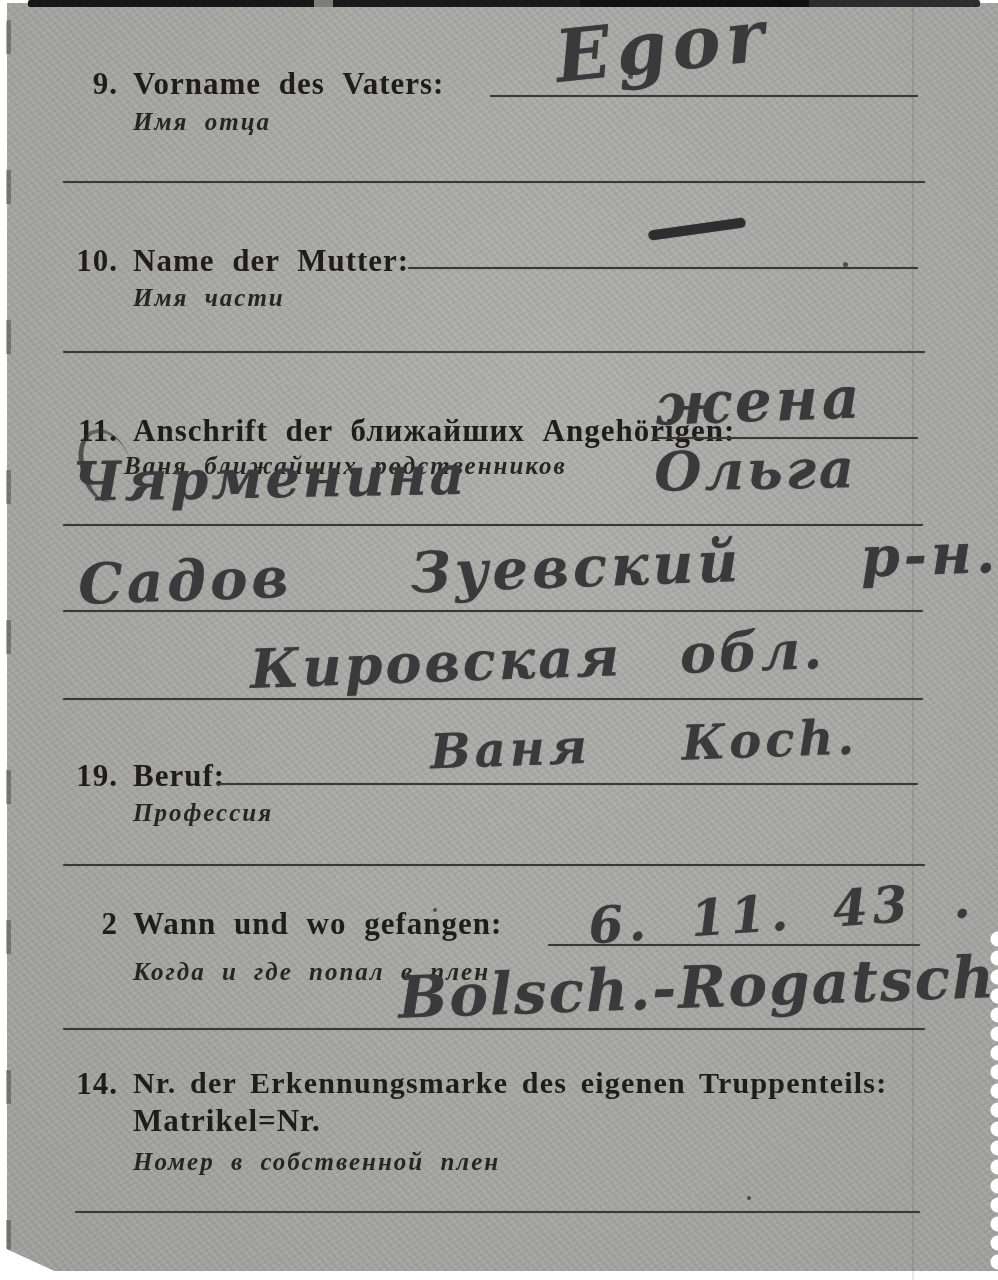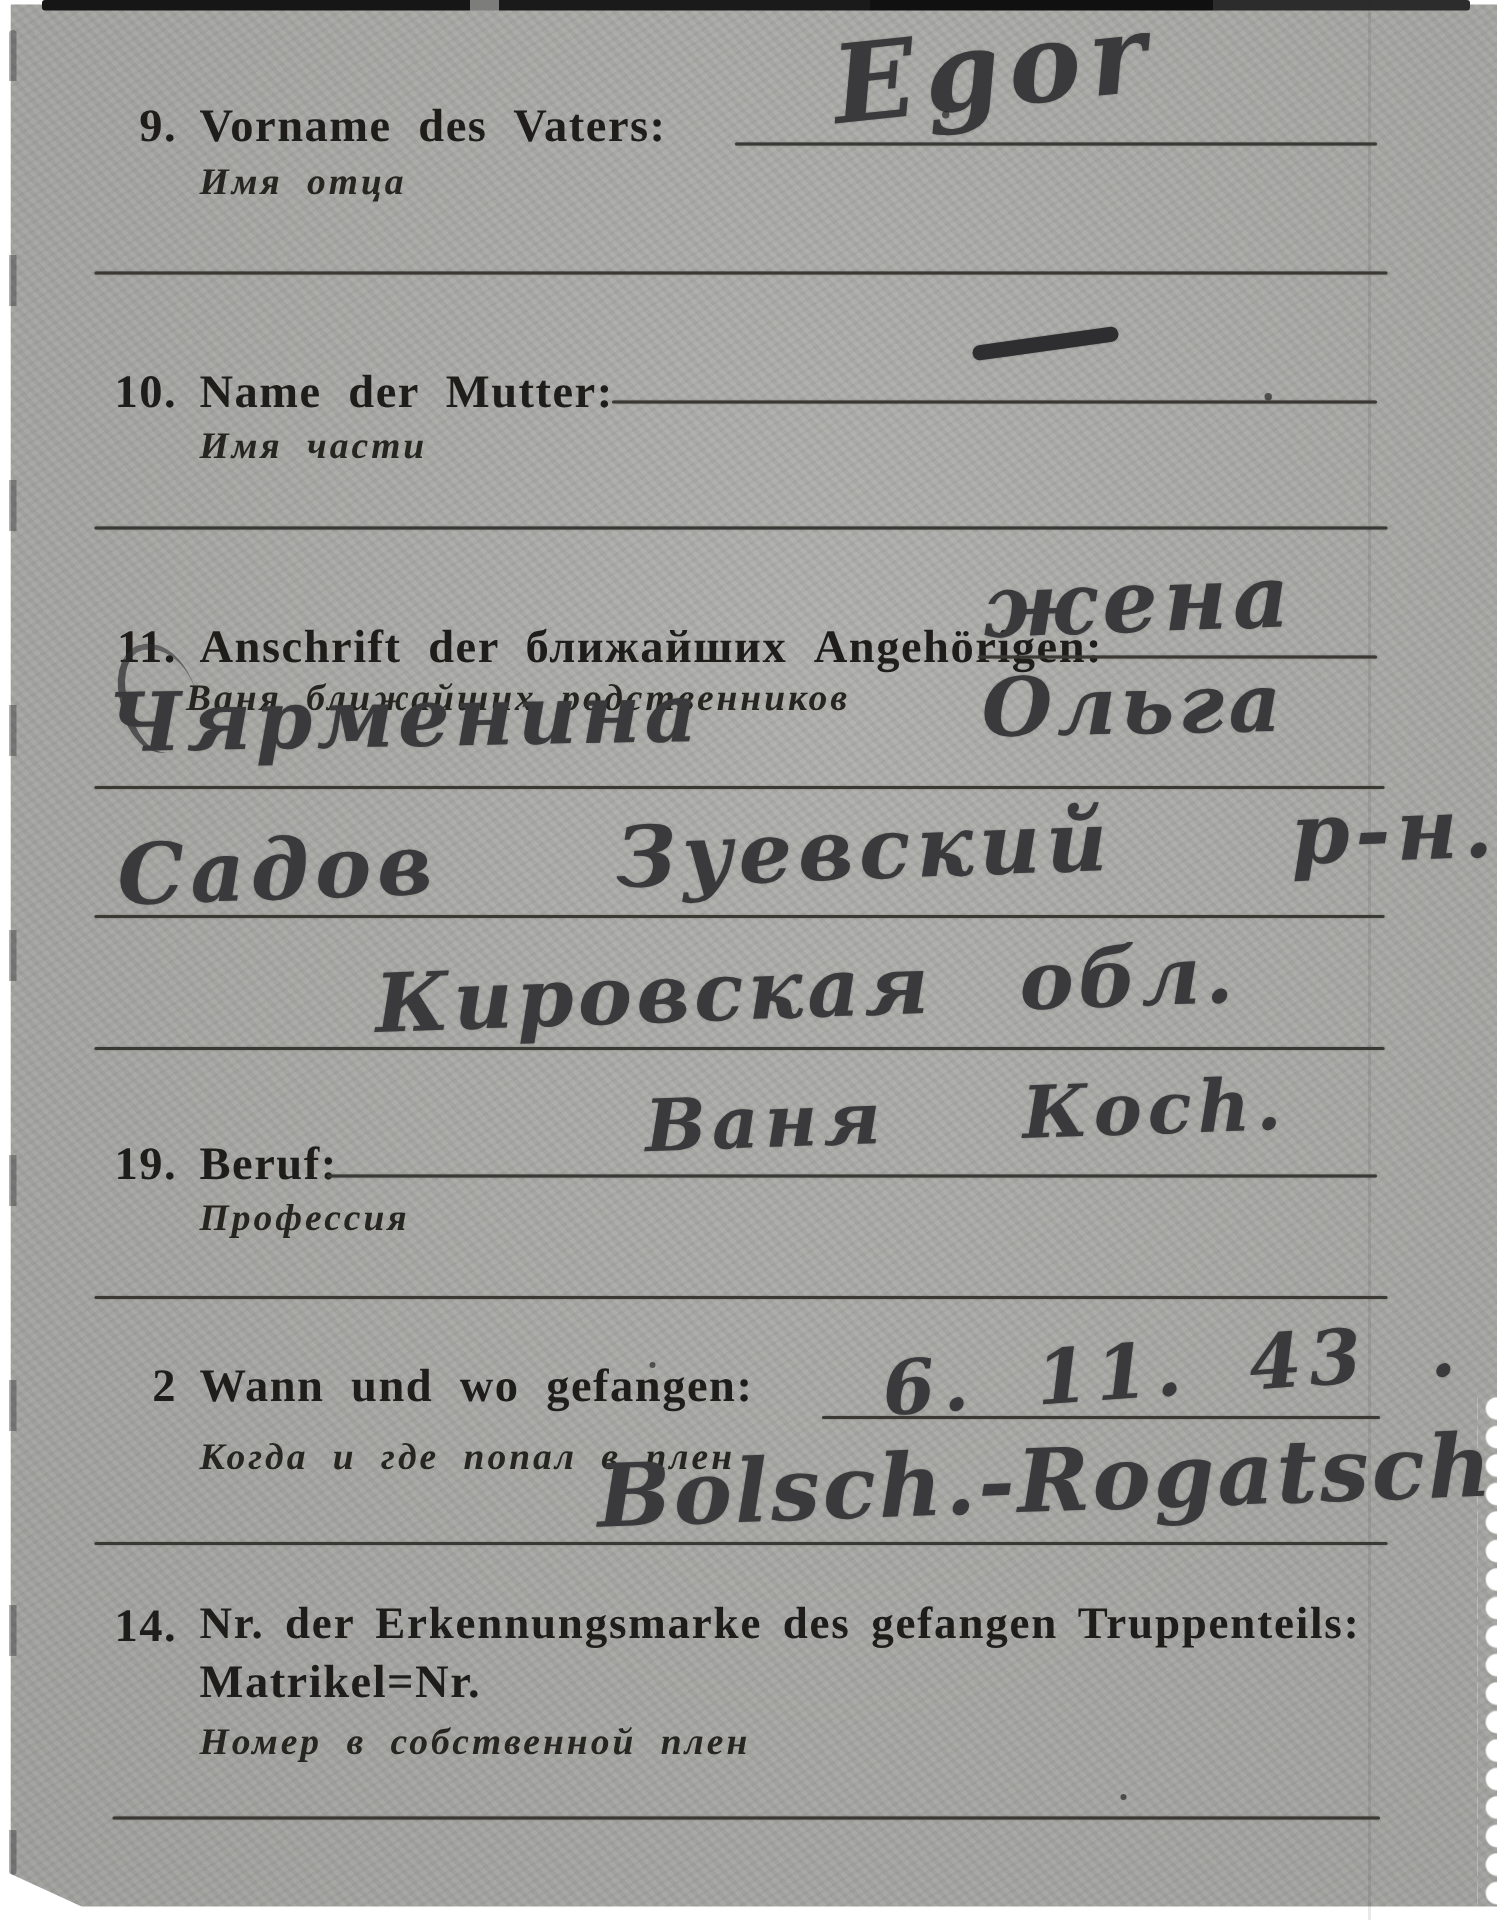--- a/index.html
+++ b/index.html
@@ -125,21 +125,21 @@
 
   <span class="num" style="top:906px">2</span>
   <span class="de" style="top:906px">Wann und wo gefangen:</span>
   <span class="ru" style="top:958px">Когда и где попал в плен</span>
   <div class="rule" style="left:548px;top:944px;width:372px"></div>
   <span class="hw hw-date">6. 11. 43 .</span>
   <span class="hw hw-place">Bolsch.-Rogatsch.</span>
   <div class="rule" style="left:63px;top:1028px;width:862px"></div>
 
   <span class="num" style="top:1066px">14.</span>
-  <span class="de long" style="top:1066px">Nr. der Erkennungsmarke des gefangen Truppenteils:</span>
+  <span class="de long" style="top:1066px">Nr. der Erkennungsmarke des eigenen Truppenteils:</span>
   <span class="de" style="top:1103px">Matrikel=Nr.</span>
   <span class="ru" style="top:1148px">Номер в собственной плен</span>
   <div class="rule" style="left:75px;top:1211px;width:845px"></div>
 
   <div class="speck" style="left:628px;top:74px"></div>
   <div class="speck" style="left:843px;top:262px"></div>
   <div class="speck" style="left:433px;top:908px;width:4px;height:4px"></div>
   <div class="speck" style="left:747px;top:1196px;width:4px;height:4px"></div>
 </div>
 

